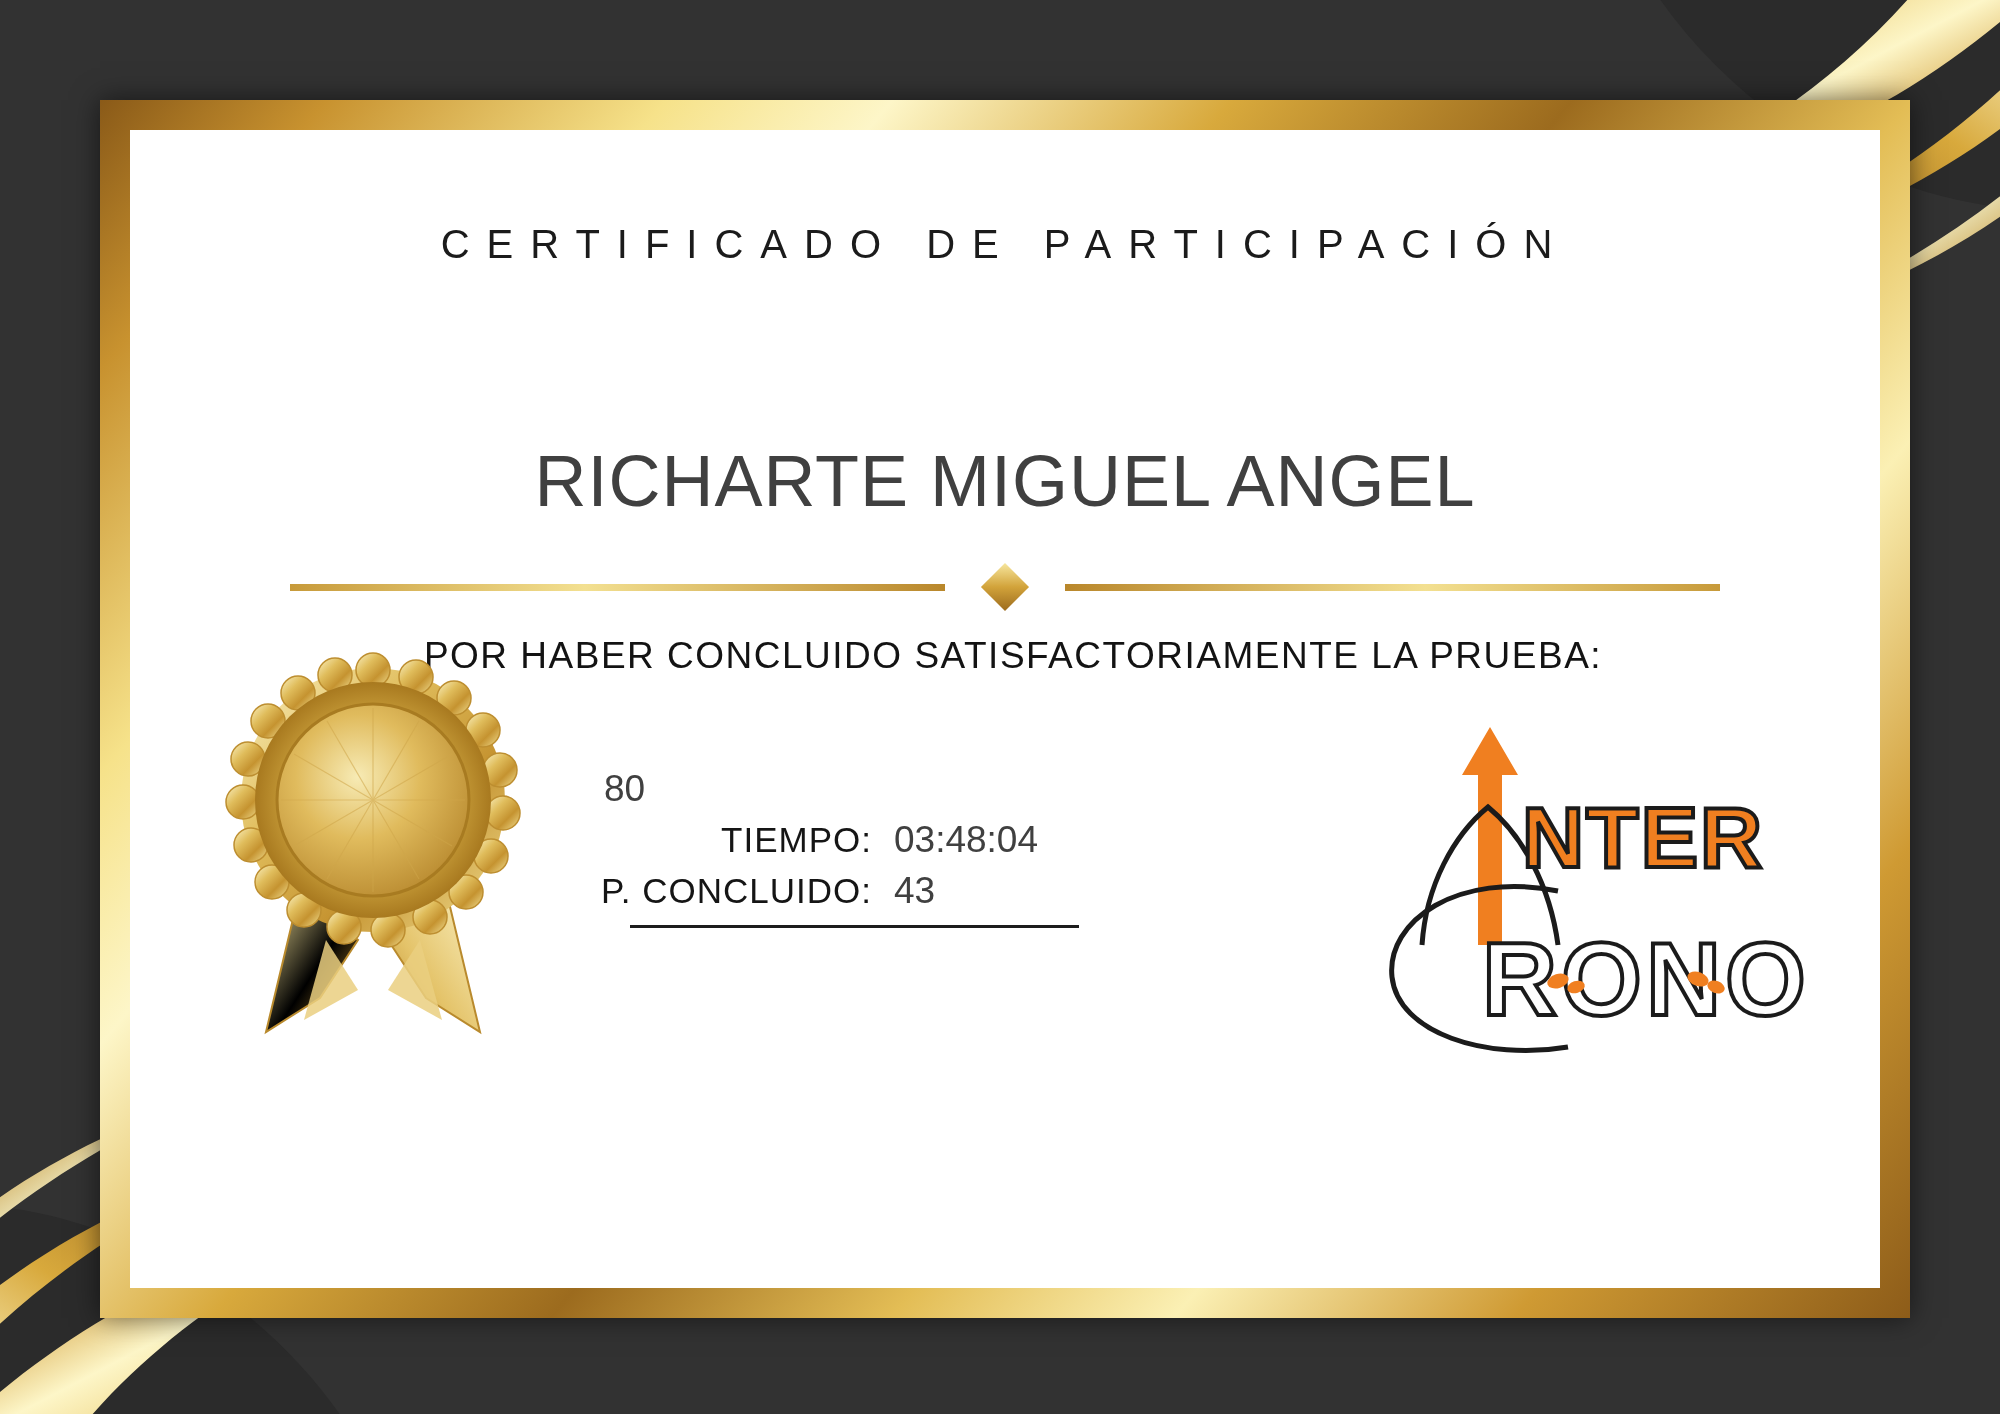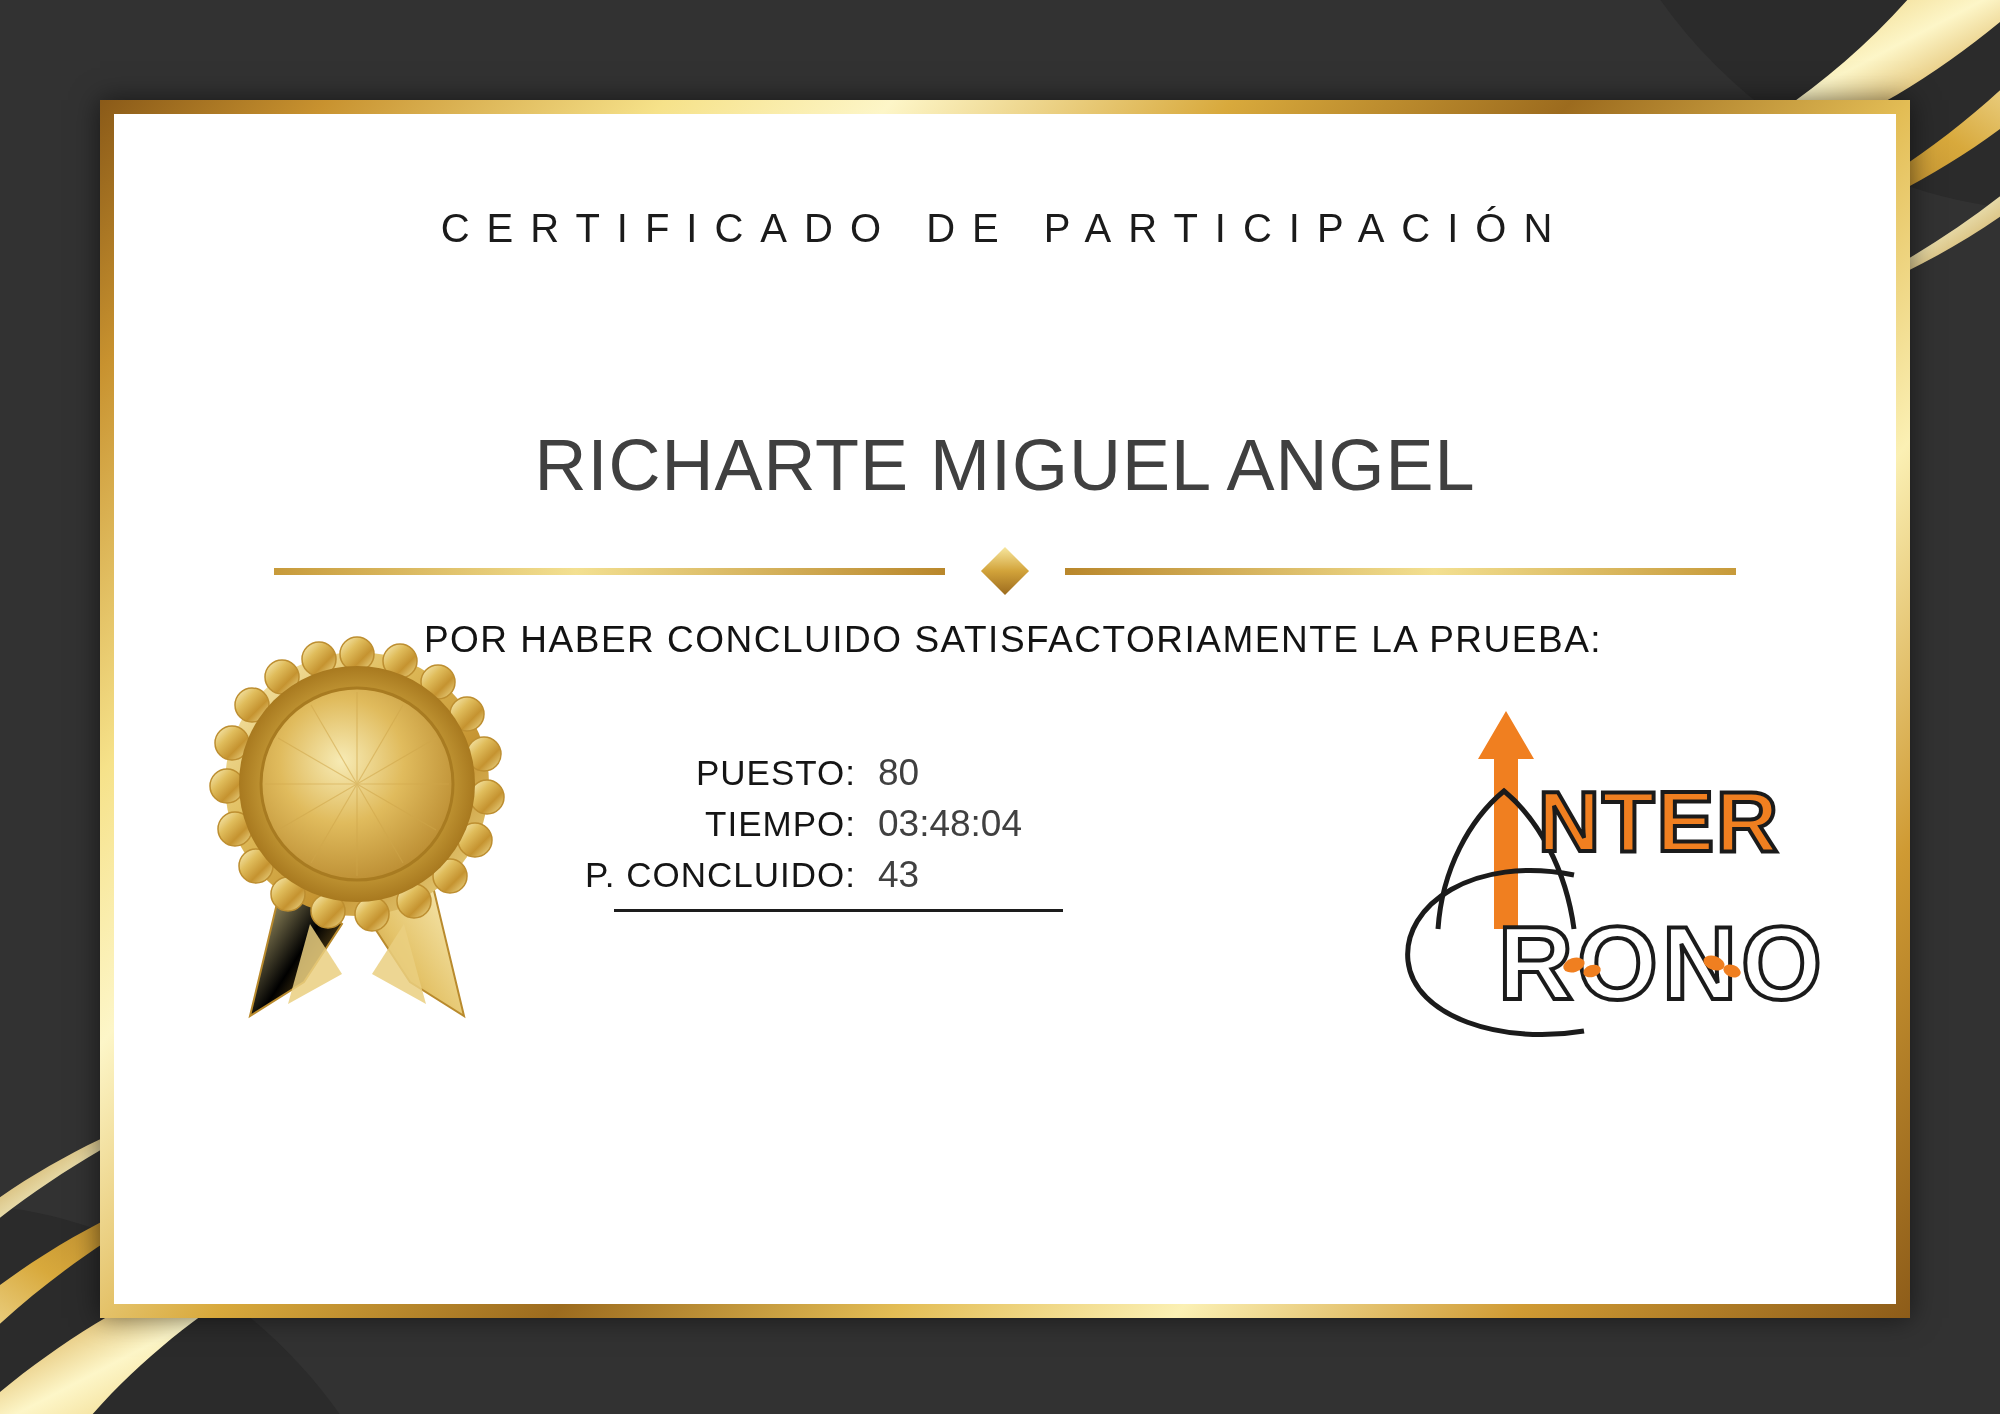--- a/index.html
+++ b/index.html
@@ -30,21 +30,21 @@
   .swoosh-tr { top: -40px; right: -60px; }
   .swoosh-bl { bottom: -40px; left: -60px; }
 
   
   .gold-frame {
     position: absolute;
     left: 100px;
     top: 100px;
     width: 1810px;
     height: 1218px;
-    padding: 14px;
+    padding: 30px;
     box-sizing: border-box;
     background: linear-gradient(130deg,
         #8a5a18 0%,
         #c8922f 8%,
         #f6e28a 20%,
         #fdf6c8 28%,
         #d8a93c 40%,
         #9c6b1e 52%,
         #e3bd55 64%,
         #fbf0b4 74%,
@@ -323,21 +323,20 @@
             <line x1="0" y1="0" x2="-79" y2="46"></line>
               <line x1="0" y1="0" x2="-92" y2="0"></line>
             <line x1="0" y1="0" x2="-79" y2="-46"></line>
               <line x1="0" y1="0" x2="-46" y2="-79"></line>
           </g>
         </g>
       </svg>
 
       <div class="results">
         <div class="result-row">
-          <span class="result-label">PUESTO:</span>
           <span class="result-value">80</span>
         </div>
         <div class="result-row">
           <span class="result-label">TIEMPO:</span>
           <span class="result-value">03:48:04</span>
         </div>
         <div class="result-row">
           <span class="result-label">P. CONCLUIDO:</span>
           <span class="result-value">43</span>
         </div>

